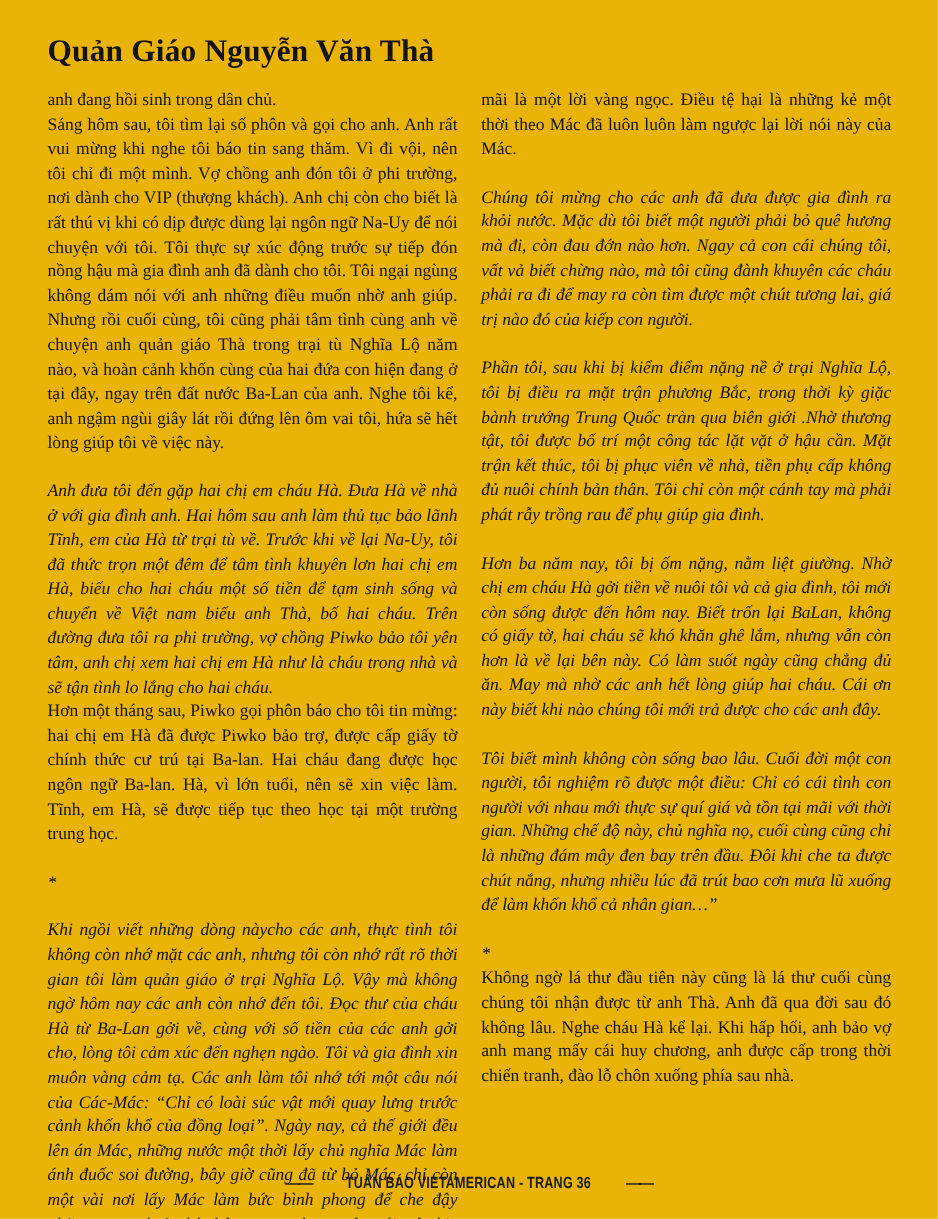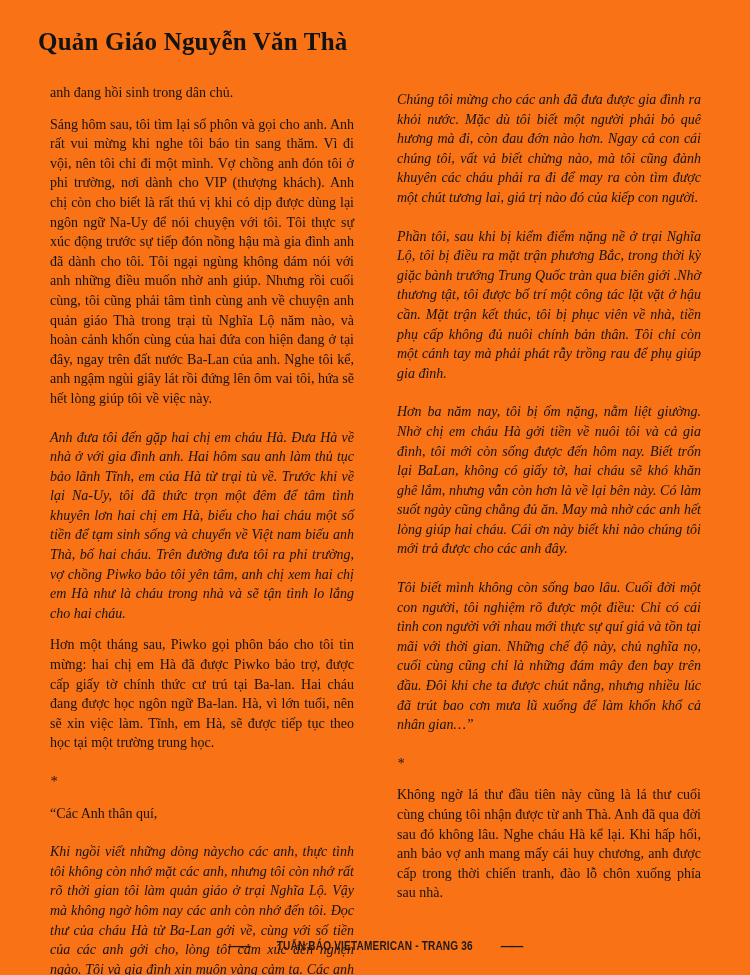--- a/index.html
+++ b/index.html
@@ -3,21 +3,21 @@
 <meta charset="utf-8">
 <style>
   html, body { margin: 0; padding: 0; }
   * { box-sizing: border-box; }
   body { background: #ffffff; }
 
   .page {
     position: relative;
     width: 750px;
     height: 975px;
-    background: #f97316;
+    background: #eab308;
     color: #131313;
     font-family: "Liberation Serif", "DejaVu Serif", serif;
     padding: 28px 37px 52px 38px;
     overflow: hidden;
   }
 
   .title {
     font-size: 25px;
     font-weight: 700;
     margin: 0 0 15px 0;
@@ -29,21 +29,21 @@
     gap: 19px;
   }
 
   .col {
     flex: 1 1 0;
     font-size: 14px;
     line-height: 19.6px;
   }
 
   .para {
-    margin: 12px;
+    margin: 0;
     text-align: justify;
     text-justify: inter-word;
   }
 
   .para.gap { margin-top: 19px; font-style: italic; }
 
   .para.star { text-align: left; }
 
   .footer {
     position: absolute;
@@ -77,25 +77,25 @@
   <h1 class="title">Quản Giáo Nguyễn Văn Thà</h1>
 
   <div class="columns">
 
     <div class="col">
       <p class="para">anh đang hồi sinh trong dân chủ.</p>
       <p class="para">Sáng hôm sau, tôi tìm lại số phôn và gọi cho anh. Anh rất vui mừng khi nghe tôi báo tin sang thăm. Vì đi vội, nên tôi chỉ đi một mình. Vợ chồng anh đón tôi ở phi trường, nơi dành cho VIP (thượng khách). Anh chị còn cho biết là rất thú vị khi có dịp được dùng lại ngôn ngữ Na-Uy để nói chuyện với tôi. Tôi thực sự xúc động trước sự tiếp đón nồng hậu mà gia đình anh đã dành cho tôi. Tôi ngại ngùng không dám nói với anh những điều muốn nhờ anh giúp. Nhưng rồi cuối cùng, tôi cũng phải tâm tình cùng anh về chuyện anh quản giáo Thà trong trại tù Nghĩa Lộ năm nào, và hoàn cảnh khốn cùng của hai đứa con hiện đang ở tại đây, ngay trên đất nước Ba-Lan của anh. Nghe tôi kể, anh ngậm ngùi giây lát rồi đứng lên ôm vai tôi, hứa sẽ hết lòng giúp tôi về việc này.</p>
       <p class="para gap">Anh đưa tôi đến gặp hai chị em cháu Hà. Đưa Hà về nhà ở với gia đình anh. Hai hôm sau anh làm thủ tục bảo lãnh Tĩnh, em của Hà từ trại tù về. Trước khi về lại Na-Uy, tôi đã thức trọn một đêm để tâm tình khuyên lơn hai chị em Hà, biếu cho hai cháu một số tiền để tạm sinh sống và chuyển về Việt nam biếu anh Thà, bố hai cháu. Trên đường đưa tôi ra phi trường, vợ chồng Piwko bảo tôi yên tâm, anh chị xem hai chị em Hà như là cháu trong nhà và sẽ tận tình lo lắng cho hai cháu.</p>
       <p class="para">Hơn một tháng sau, Piwko gọi phôn báo cho tôi tin mừng: hai chị em Hà đã được Piwko bảo trợ, được cấp giấy tờ chính thức cư trú tại Ba-lan. Hai cháu đang được học ngôn ngữ Ba-lan. Hà, vì lớn tuổi, nên sẽ xin việc làm. Tĩnh, em Hà, sẽ được tiếp tục theo học tại một trường trung học.</p>
       <p class="para gap star">*</p>
-      <p class="para">“Các Anh thân quí,</p>
       <p class="para gap">Khi ngồi viết những dòng nàycho các anh, thực tình tôi không còn nhớ mặt các anh, nhưng tôi còn nhớ rất rõ thời gian tôi làm quản giáo ở trại Nghĩa Lộ. Vậy mà không ngờ hôm nay các anh còn nhớ đến tôi. Đọc thư của cháu Hà từ Ba-Lan gởi về, cùng với số tiền của các anh gởi cho, lòng tôi cảm xúc đến nghẹn ngào. Tôi và gia đình xin muôn vàng cảm tạ. Các anh làm tôi nhớ tới một câu nói của Các-Mác: “Chỉ có loài súc vật mới quay lưng trước cảnh khốn khổ của đồng loại”. Ngày nay, cả thế giới đều lên án Mác, những nước một thời lấy chủ nghĩa Mác làm ánh đuốc soi đường, bây giờ cũng đã từ bỏ Mác, chỉ còn một vài nơi lấy Mác làm bức bình phong để che đậy những mục nát ở phía bên trong, nhưng câu nói trên kia của Mác, với tôi, vẫn mãi</p>
     </div>
 
     <div class="col">
+      <p class="para">mãi là một lời vàng ngọc. Điều tệ hại là những kẻ một thời theo Mác đã luôn luôn làm ngược lại lời nói này của Mác.</p>
       <p class="para gap">Chúng tôi mừng cho các anh đã đưa được gia đình ra khỏi nước. Mặc dù tôi biết một người phải bỏ quê hương mà đi, còn đau đớn nào hơn. Ngay cả con cái chúng tôi, vất vả biết chừng nào, mà tôi cũng đành khuyên các cháu phải ra đi để may ra còn tìm được một chút tương lai, giá trị nào đó của kiếp con người.</p>
       <p class="para gap">Phần tôi, sau khi bị kiểm điểm nặng nề ở trại Nghĩa Lộ, tôi bị điều ra mặt trận phương Bắc, trong thời kỳ giặc bành trướng Trung Quốc tràn qua biên giới .Nhờ thương tật, tôi được bố trí một công tác lặt vặt ở hậu cần. Mặt trận kết thúc, tôi bị phục viên về nhà, tiền phụ cấp không đủ nuôi chính bản thân. Tôi chỉ còn một cánh tay mà phải phát rẫy trồng rau để phụ giúp gia đình.</p>
       <p class="para gap">Hơn ba năm nay, tôi bị ốm nặng, nằm liệt giường. Nhờ chị em cháu Hà gởi tiền về nuôi tôi và cả gia đình, tôi mới còn sống được đến hôm nay. Biết trốn lại BaLan, không có giấy tờ, hai cháu sẽ khó khăn ghê lắm, nhưng vẫn còn hơn là về lại bên này. Có làm suốt ngày cũng chẳng đủ ăn. May mà nhờ các anh hết lòng giúp hai cháu. Cái ơn này biết khi nào chúng tôi mới trả được cho các anh đây.</p>
       <p class="para gap">Tôi biết mình không còn sống bao lâu. Cuối đời một con người, tôi nghiệm rõ được một điều: Chỉ có cái tình con người với nhau mới thực sự quí giá và tồn tại mãi với thời gian. Những chế độ này, chủ nghĩa nọ, cuối cùng cũng chỉ là những đám mây đen bay trên đầu. Đôi khi che ta được chút nắng, nhưng nhiều lúc đã trút bao cơn mưa lũ xuống để làm khốn khổ cả nhân gian…”</p>
       <p class="para gap star">*</p>
       <p class="para">Không ngờ lá thư đầu tiên này cũng là lá thư cuối cùng chúng tôi nhận được từ anh Thà. Anh đã qua đời sau đó không lâu. Nghe cháu Hà kể lại. Khi hấp hối, anh bảo vợ anh mang mấy cái huy chương, anh được cấp trong thời chiến tranh, đào lỗ chôn xuống phía sau nhà.</p>
 
     </div>
 
   </div>

